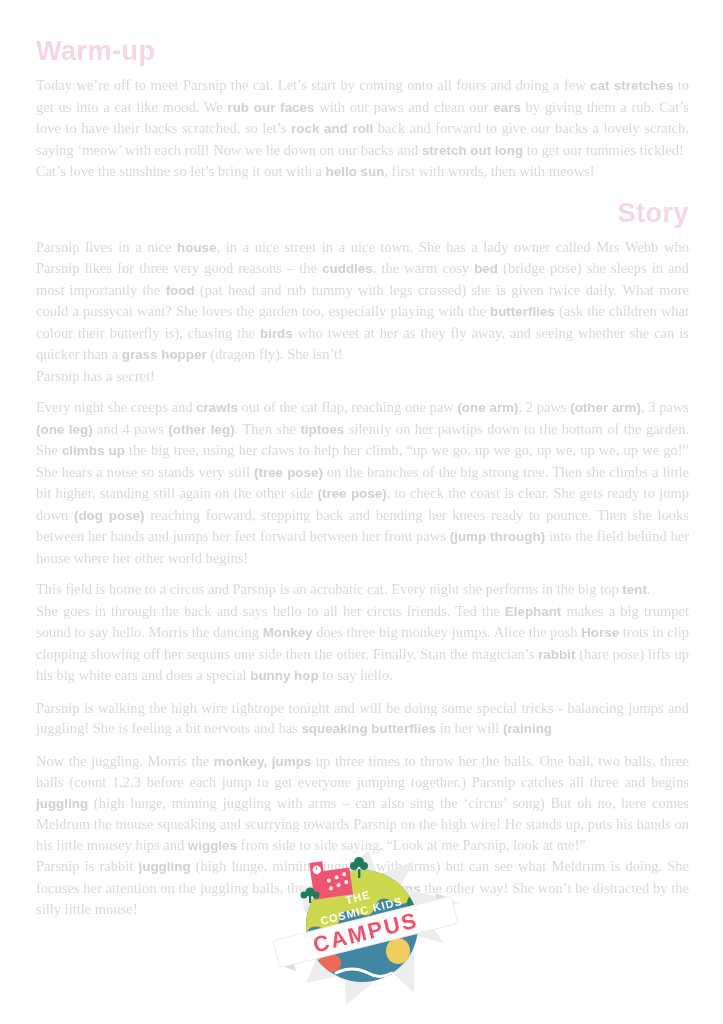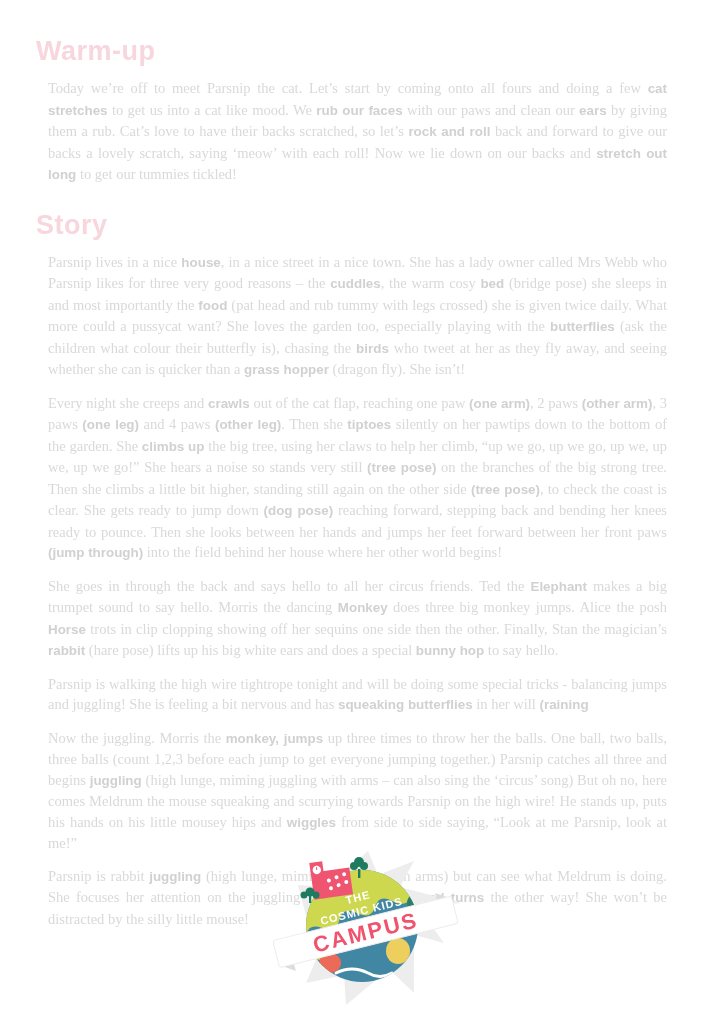--- a/index.html
+++ b/index.html
@@ -7,37 +7,37 @@
     background: #ffffff;
   }
   body {
     width: 723px; height: 1024px;
     overflow: hidden;
     font-family: "Liberation Serif", serif;
   }
   .page {
     position: relative;
     width: 723px; height: 1024px;
-    padding: 36px 44px 0 36px;
+    padding: 36px 34px 0 36px;
     box-sizing: border-box;
     background: #ffffff;
   }
   .heading {
     font-family: "Liberation Sans", sans-serif;
     font-weight: bold;
     font-size: 27px;
     line-height: 30px;
     letter-spacing: 0.5px;
     color: #f7d6de;
     margin: 0 0 9px 0;
   }
-  .section-story .heading { margin-top: 24px; }
+  .section-story .heading { margin-top: 15px; text-align: right; }
   .block { margin: 0 0 11px 0; }
   .line {
-    margin: 12px;
+    margin: 0;
     font-size: 14.5px;
     line-height: 20.5px;
     color: #d9d9da;
     text-align: justify;
   }
   .kw {
     font-family: "Liberation Sans", sans-serif;
     font-weight: bold;
     font-size: 13.4px;
     color: #d1d1d3;
@@ -63,34 +63,37 @@
 </head>
 <body>
 
 <div class="page">
 
   <div class="section section-warmup">
     <h1 class="heading">Warm-up</h1>
     <div class="blocks">
         <div class="block">
           <p class="line"><span>Today we’re off to meet Parsnip the cat. Let’s start by coming onto all fours and doing a few </span><span class="kw">cat stretches</span><span> to get us into a cat like mood. We </span><span class="kw">rub our faces</span><span> with our paws and clean our </span><span class="kw">ears</span><span> by giving them a rub. Cat’s love to have their backs scratched, so let’s </span><span class="kw">rock and roll</span><span> back and forward to give our backs a lovely scratch, saying ‘meow’ with each roll! Now we lie down on our backs and </span><span class="kw">stretch out long</span><span> to get our tummies tickled!</span></p>
+          <p class="line"><span>Cat’s love the sunshine so let’s bring it out with a </span><span class="kw">hello sun</span><span>, first with words, then with meows!</span></p>
         </div>
       </div>
   </div>
 
   <div class="section section-story">
     <h1 class="heading">Story</h1>
     <div class="blocks">
         <div class="block">
           <p class="line"><span>Parsnip lives in a nice </span><span class="kw">house</span><span>, in a nice street in a nice town. She has a lady owner called Mrs Webb who Parsnip likes for three very good reasons – the </span><span class="kw">cuddles</span><span>, the warm cosy </span><span class="kw">bed</span><span> (bridge pose) she sleeps in and most importantly the </span><span class="kw">food</span><span> (pat head and rub tummy with legs crossed) she is given twice daily. What more could a pussycat want? She loves the garden too, especially playing with the </span><span class="kw">butterflies</span><span> (ask the children what colour their butterfly is), chasing the </span><span class="kw">birds</span><span> who tweet at her as they fly away, and seeing whether she can is quicker than a </span><span class="kw">grass hopper</span><span> (dragon fly). She isn’t!</span></p>
+          <p class="line"><span>Parsnip has a secret!</span></p>
         </div>
         <div class="block">
           <p class="line"><span>Every night she creeps and </span><span class="kw">crawls</span><span> out of the cat flap, reaching one paw </span><span class="kw">(one arm)</span><span>, 2 paws </span><span class="kw">(other arm)</span><span>, 3 paws </span><span class="kw">(one leg)</span><span> and 4 paws </span><span class="kw">(other leg)</span><span>. Then she </span><span class="kw">tiptoes</span><span> silently on her pawtips down to the bottom of the garden. She </span><span class="kw">climbs up</span><span> the big tree, using her claws to help her climb, “up we go, up we go, up we, up we, up we go!” She hears a noise so stands very still </span><span class="kw">(tree pose)</span><span> on the branches of the big strong tree. Then she climbs a little bit higher, standing still again on the other side </span><span class="kw">(tree pose)</span><span>, to check the coast is clear. She gets ready to jump down </span><span class="kw">(dog pose)</span><span> reaching forward, stepping back and bending her knees ready to pounce. Then she looks between her hands and jumps her feet forward between her front paws </span><span class="kw">(jump through)</span><span> into the field behind her house where her other world begins!</span></p>
         </div>
         <div class="block">
+          <p class="line"><span>This field is home to a circus and Parsnip is an acrobatic cat. Every night she performs in the big top </span><span class="kw">tent</span><span>.</span></p>
           <p class="line"><span>She goes in through the back and says hello to all her circus friends. Ted the </span><span class="kw">Elephant</span><span> makes a big trumpet sound to say hello. Morris the dancing </span><span class="kw">Monkey</span><span> does three big monkey jumps.  Alice the posh </span><span class="kw">Horse</span><span> trots in clip clopping showing off her sequins one side then the other. Finally, Stan the magician’s </span><span class="kw">rabbit</span><span> (hare pose) lifts up his big white ears and does a special </span><span class="kw">bunny hop</span><span> to say hello.</span></p>
         </div>
         <div class="block">
           <p class="line"><span>Parsnip is walking the high wire tightrope tonight and will be doing some special tricks - balancing jumps and juggling! She is feeling a bit nervous and has </span><span class="kw">squeaking butterflies</span><span> in her will </span><span class="kw">(raining</span></p>
         </div>
         <div class="block">
           <p class="line"><span>Now the juggling. Morris the </span><span class="kw">monkey, jumps</span><span> up three times to throw her the balls. One ball, two balls, three balls (count 1,2,3 before each jump to get everyone jumping together.) Parsnip catches all three and begins </span><span class="kw">juggling</span><span> (high lunge, miming juggling with arms – can also sing the ‘circus’ song) But oh no, here comes Meldrum the mouse squeaking and scurrying towards Parsnip on the high wire! He stands up, puts his hands on his little mousey hips and </span><span class="kw">wiggles</span><span> from side to side saying, “Look at me Parsnip, look at me!”</span></p>
           <p class="line"><span>Parsnip is rabbit </span><span class="kw">juggling</span><span> (high lunge, miming juggling with arms) but can see what Meldrum is doing. She focuses her attention on the juggling balls, then </span><span class="kw">jumps and turns</span><span> the other way! She won’t be distracted by the silly little mouse!</span></p>
         </div>
       </div>

